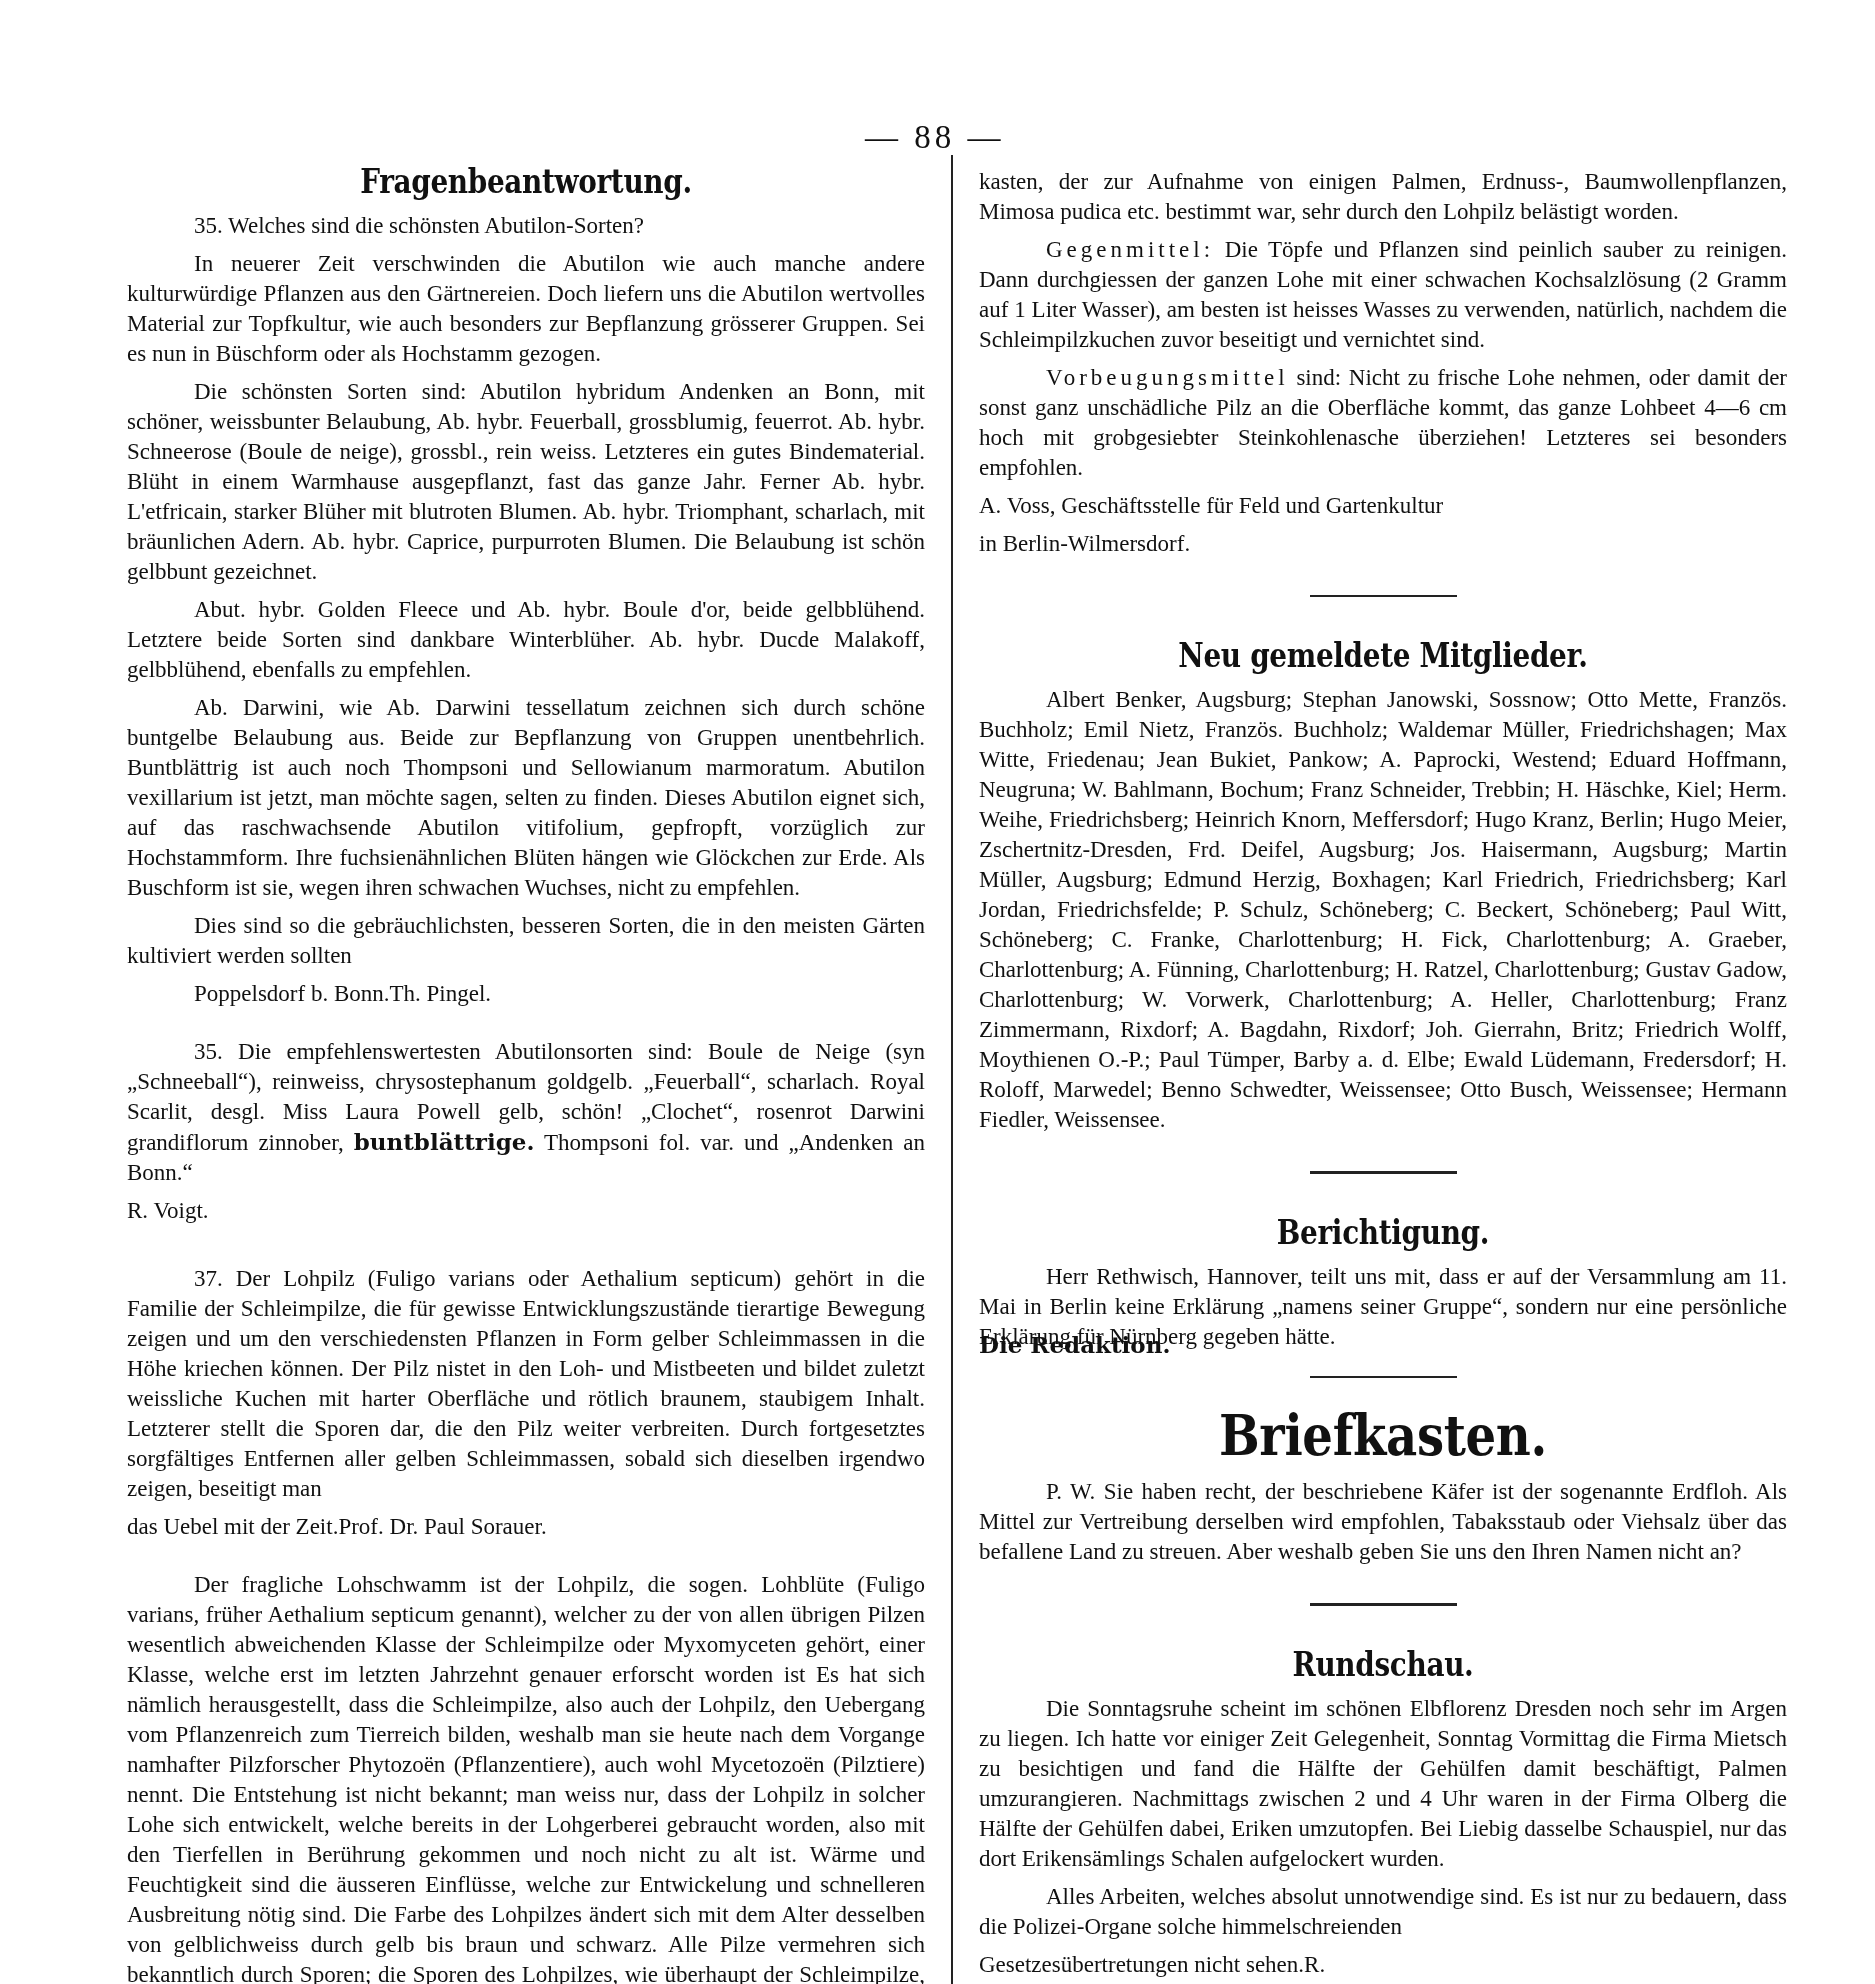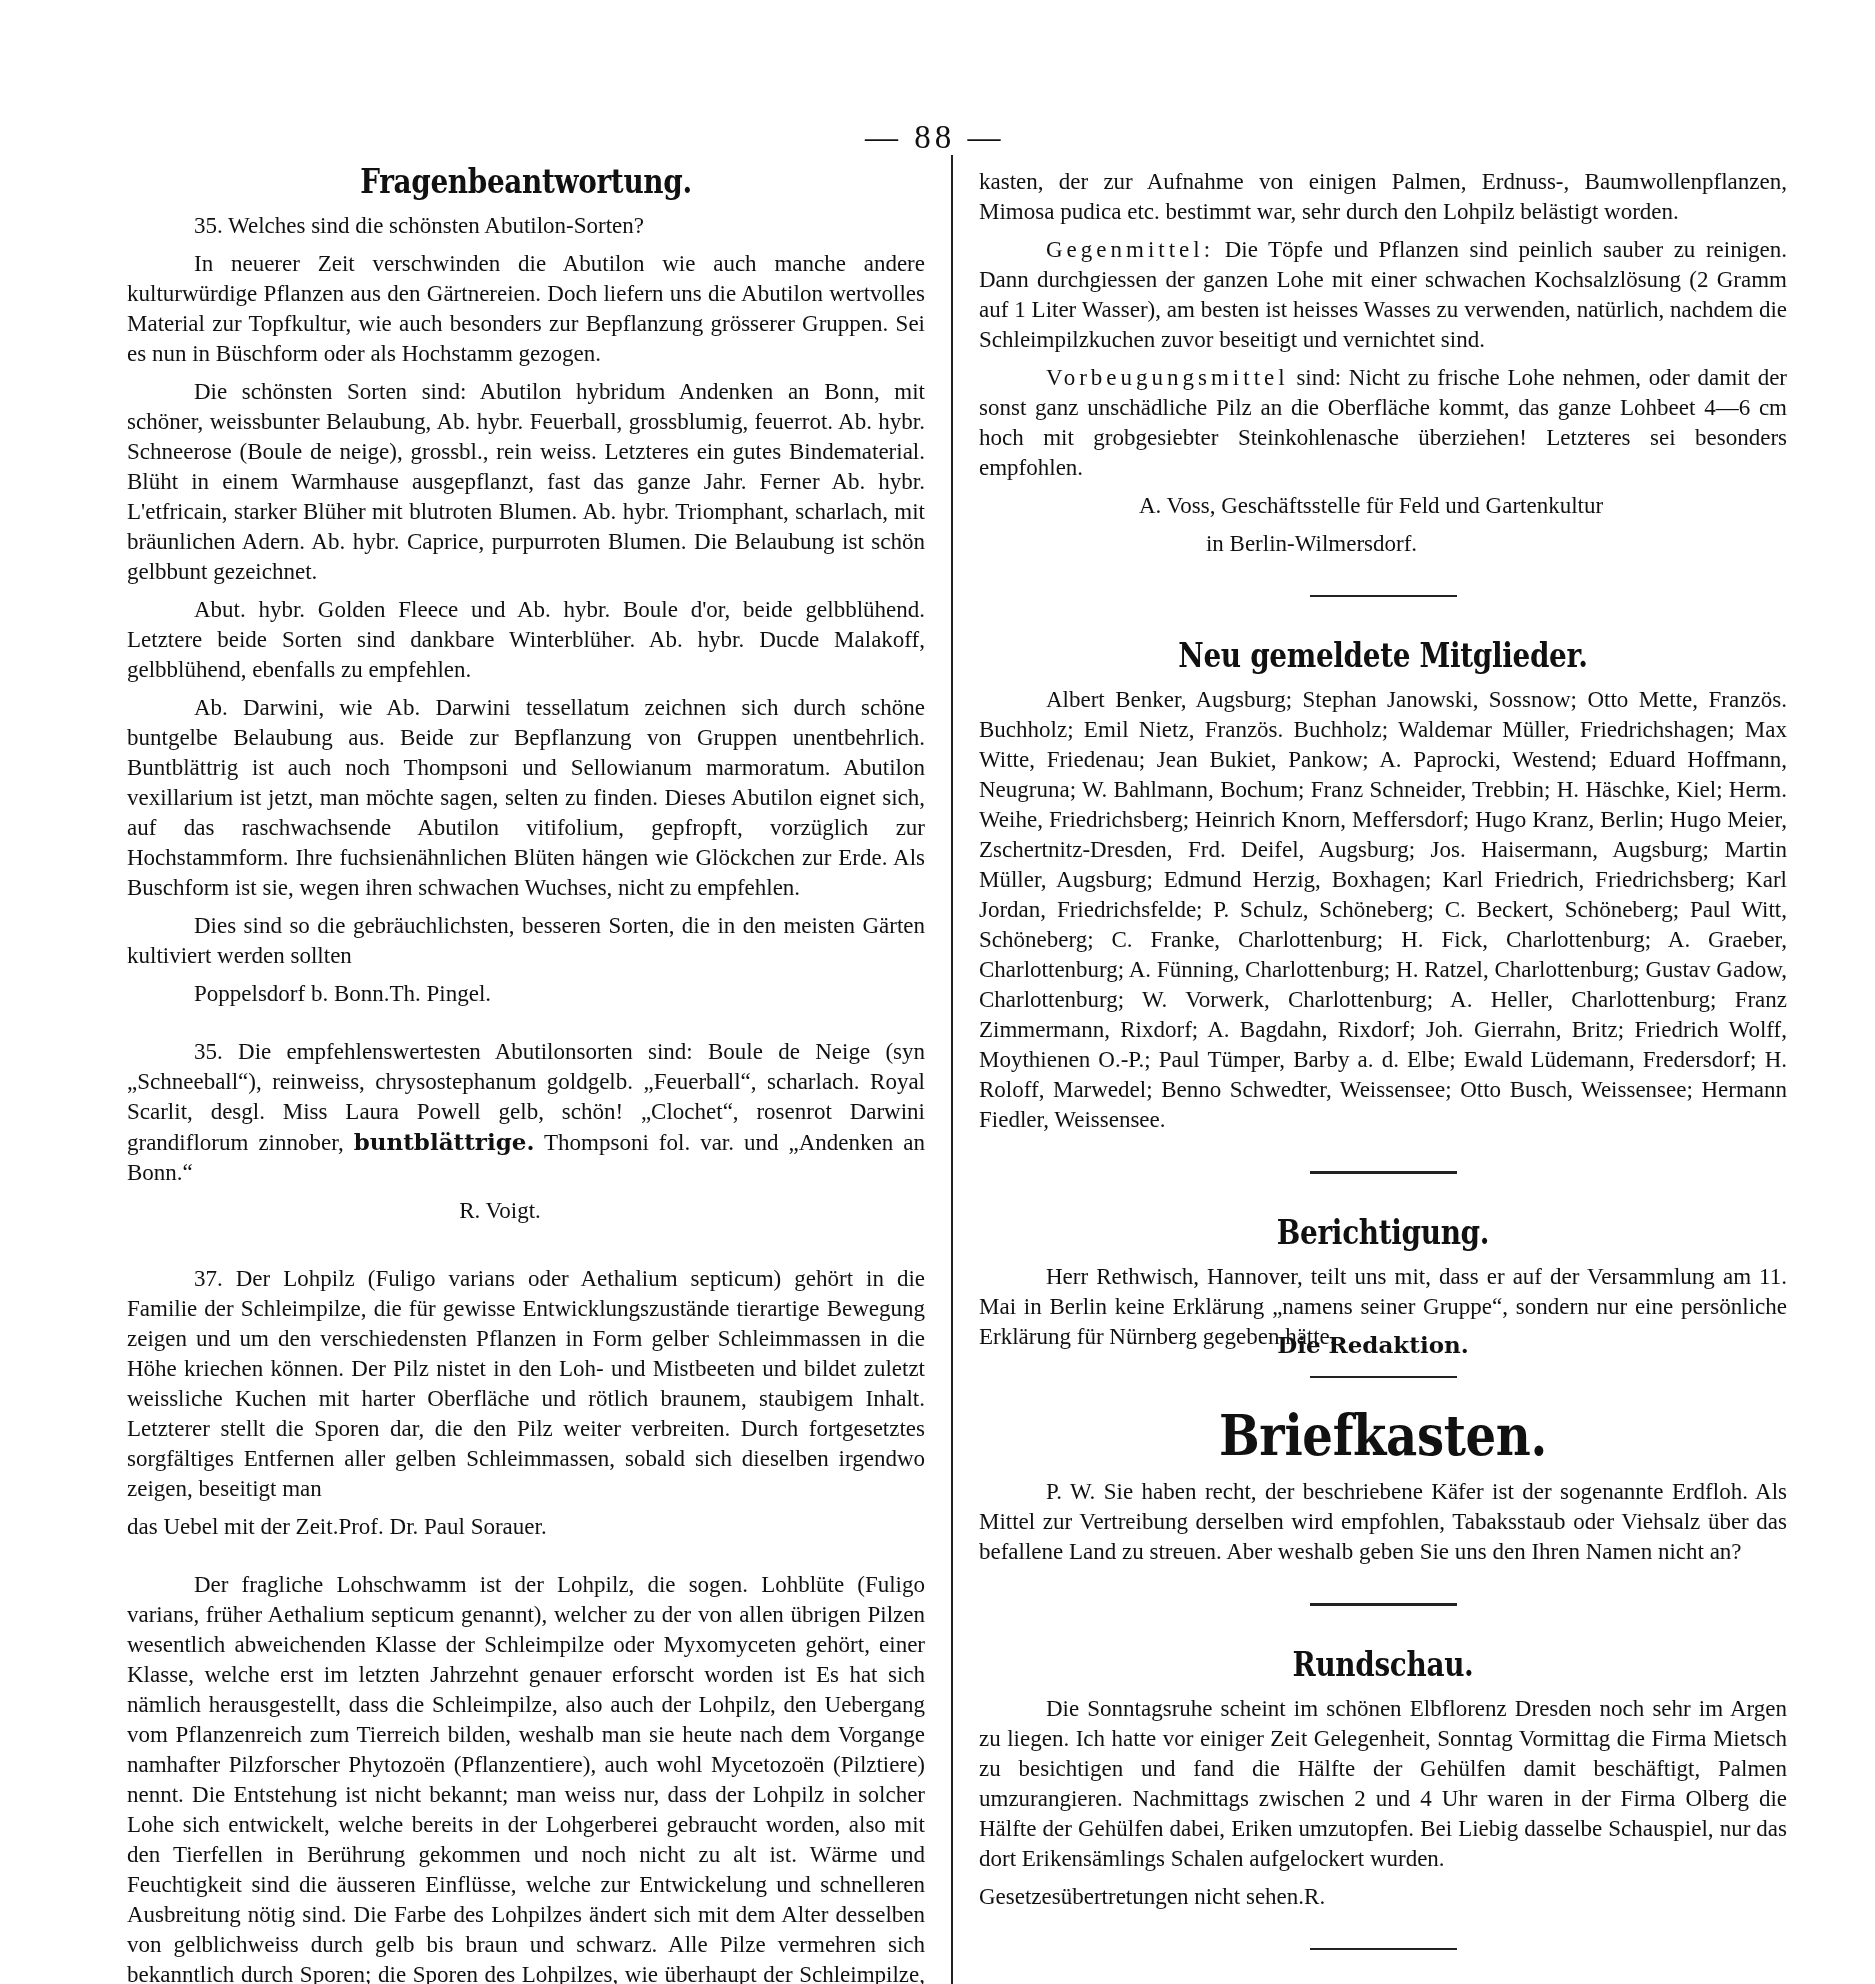--- a/index.html
+++ b/index.html
@@ -6,21 +6,21 @@
   body { width: 1876px; height: 2626px; position: relative; overflow: hidden;
          font-family: "Liberation Serif", "DejaVu Serif", serif; color: #111; }
   .pagenum { position: absolute; top: 119px; left: 865px; width: 183px; text-align: left;
              font-size: 33px; letter-spacing: 4px; }
   .col { position: absolute; top: 159px; }
   .col-left { left: 119px; width: 814px; }
   .col-right { left: 971px; width: 824px; }
   .rule-vertical { position: absolute; left: 951px; top: 155px; width: 1.6px; height: 2322px; background: #222; }
   .col p { margin: 8px; font-size: 23px; line-height: 30px; text-align: justify; }
   .col p.indent { text-indent: 67px; }
-  .col p.sign { text-align: center; padding-right: 52px; }
+  .col p.sign { text-align: left; padding-right: 52px; }
   .col p.sign-split { display: flex; justify-content: flex-start; text-indent: 0; padding-left: 67px; padding-right: 52px; }
   .h-main { margin: 0 0 4px 0; text-align: center; font-family: "DejaVu Serif", serif; font-weight: bold;
             font-size: 34px; line-height: 44px; letter-spacing: -0.4px; transform: scaleX(0.82); }
   .h-big { font-size: 56px; line-height: 67px; transform: scaleX(0.86); }
   .h-huge { font-size: 49px; line-height: 64px; transform: scaleX(0.62); white-space: nowrap; margin-left: -119px; margin-right: -119px; }
   .h-sub { font-size: 37px; line-height: 46px; transform: scaleX(0.8); }
   .spaced { letter-spacing: 4px; }
   .bold { font-weight: bold; font-family: "DejaVu Serif", serif; }
   .divider { width: 147px; height: 2.4px; background: #222; margin: 36px auto 36px auto; }
   .gap-s { height: 12px; }
@@ -75,20 +75,21 @@
   <p class="indent">Herr Rethwisch, Hannover, teilt uns mit, dass er auf der Versammlung am 11. Mai in Berlin keine Erklärung „namens seiner Gruppe“, sondern nur eine persönliche Erklärung für Nürnberg gegeben hätte.</p>
   <p class="sign bold" style="margin-top:-30px;padding-right:20px">Die Redaktion.</p>
 
   <div class="divider" style="margin-top:16px;margin-bottom:24px"></div>
   <h2 class="h-main h-big">Briefkasten.</h2>
   <p class="indent">P. W. Sie haben recht, der beschriebene Käfer ist der sogenannte Erdfloh. Als Mittel zur Vertreibung derselben wird empfohlen, Tabaksstaub oder Viehsalz über das befallene Land zu streuen. Aber weshalb geben Sie uns den Ihren Namen nicht an?</p>
 
   <div class="divider"></div>
   <h2 class="h-main">Rundschau.</h2>
   <p class="indent">Die Sonntagsruhe scheint im schönen Elbflorenz Dresden noch sehr im Argen zu liegen. Ich hatte vor einiger Zeit Gelegenheit, Sonntag Vormittag die Firma Mietsch zu besichtigen und fand die Hälfte der Gehülfen damit beschäftigt, Palmen umzurangieren. Nachmittags zwischen 2 und 4 Uhr waren in der Firma Olberg die Hälfte der Gehülfen dabei, Eriken umzutopfen. Bei Liebig dasselbe Schauspiel, nur das dort Erikensämlings Schalen aufgelockert wurden.</p>
+  <p class="indent">Alles Arbeiten, welches absolut unnotwendige sind. Es ist nur zu bedauern, dass die Polizei-Organe solche himmelschreienden</p>
   <p class="sign-split" style="padding-left:0;padding-right:79px">
     <span>Gesetzesübertretungen nicht sehen.</span>
     <span>R.</span>
   </p>
 
   <div class="divider"></div>
   <h2 class="h-main h-huge">Krankenkasse für deutsche Gärtner.</h2>
   <h3 class="h-main h-sub">Bekanntmachung.</h3>
 
 </div>

